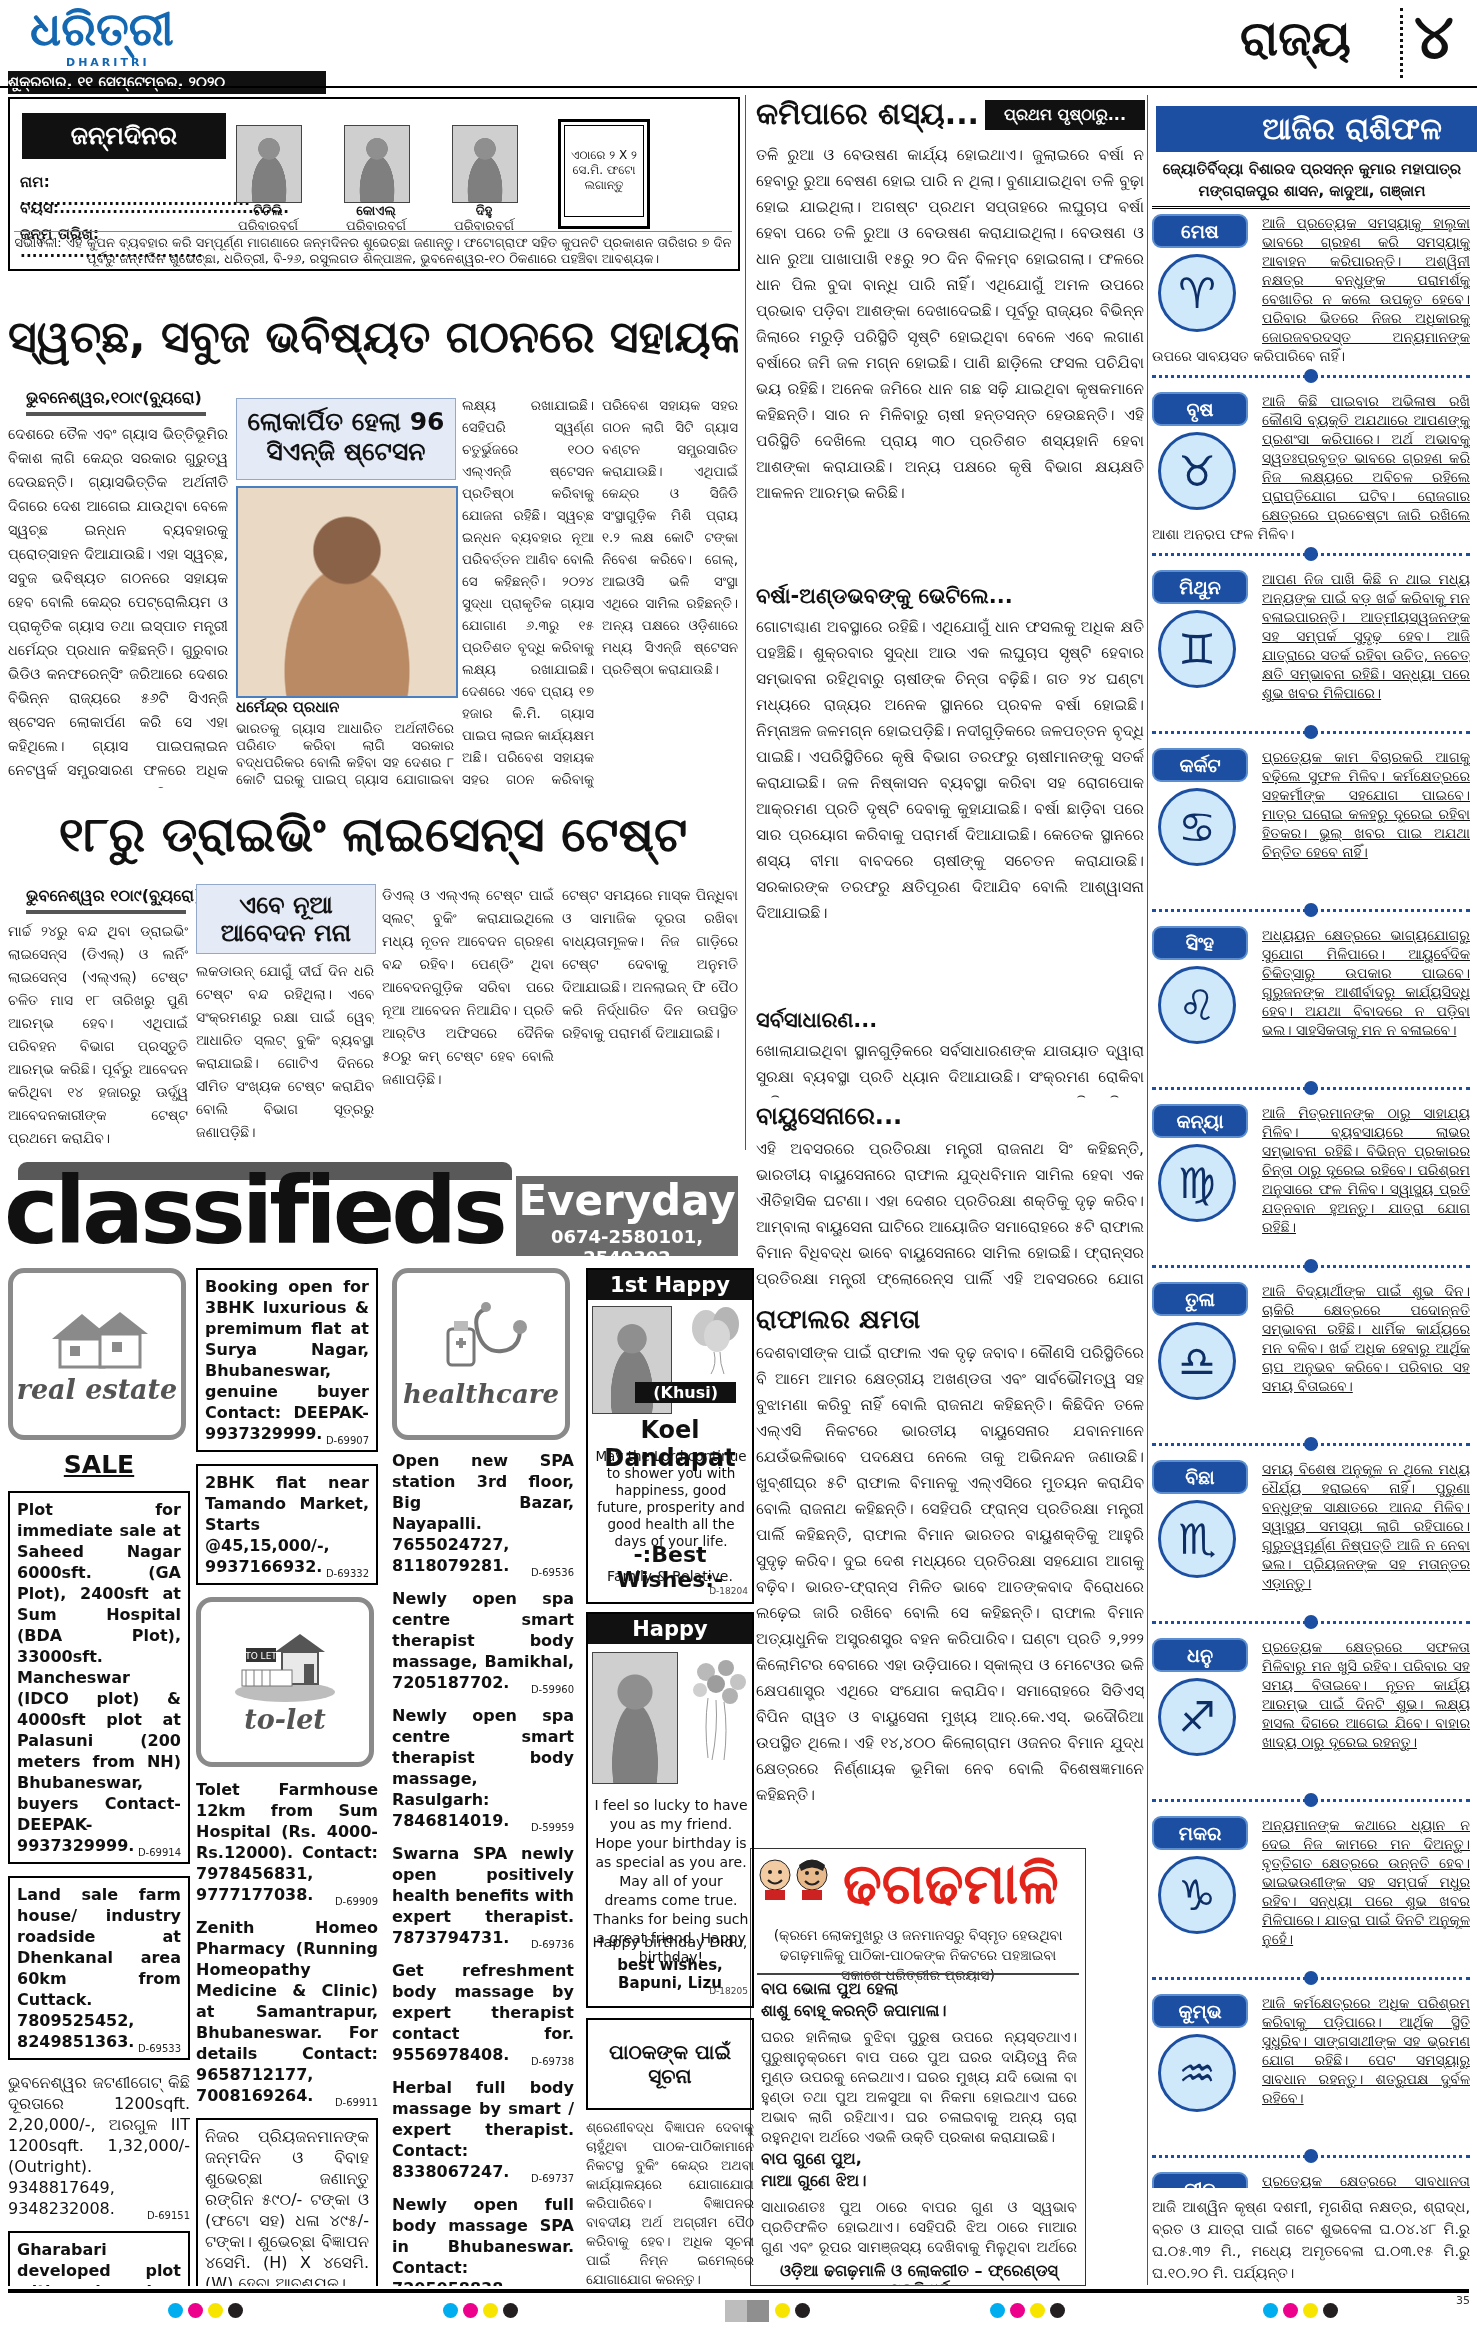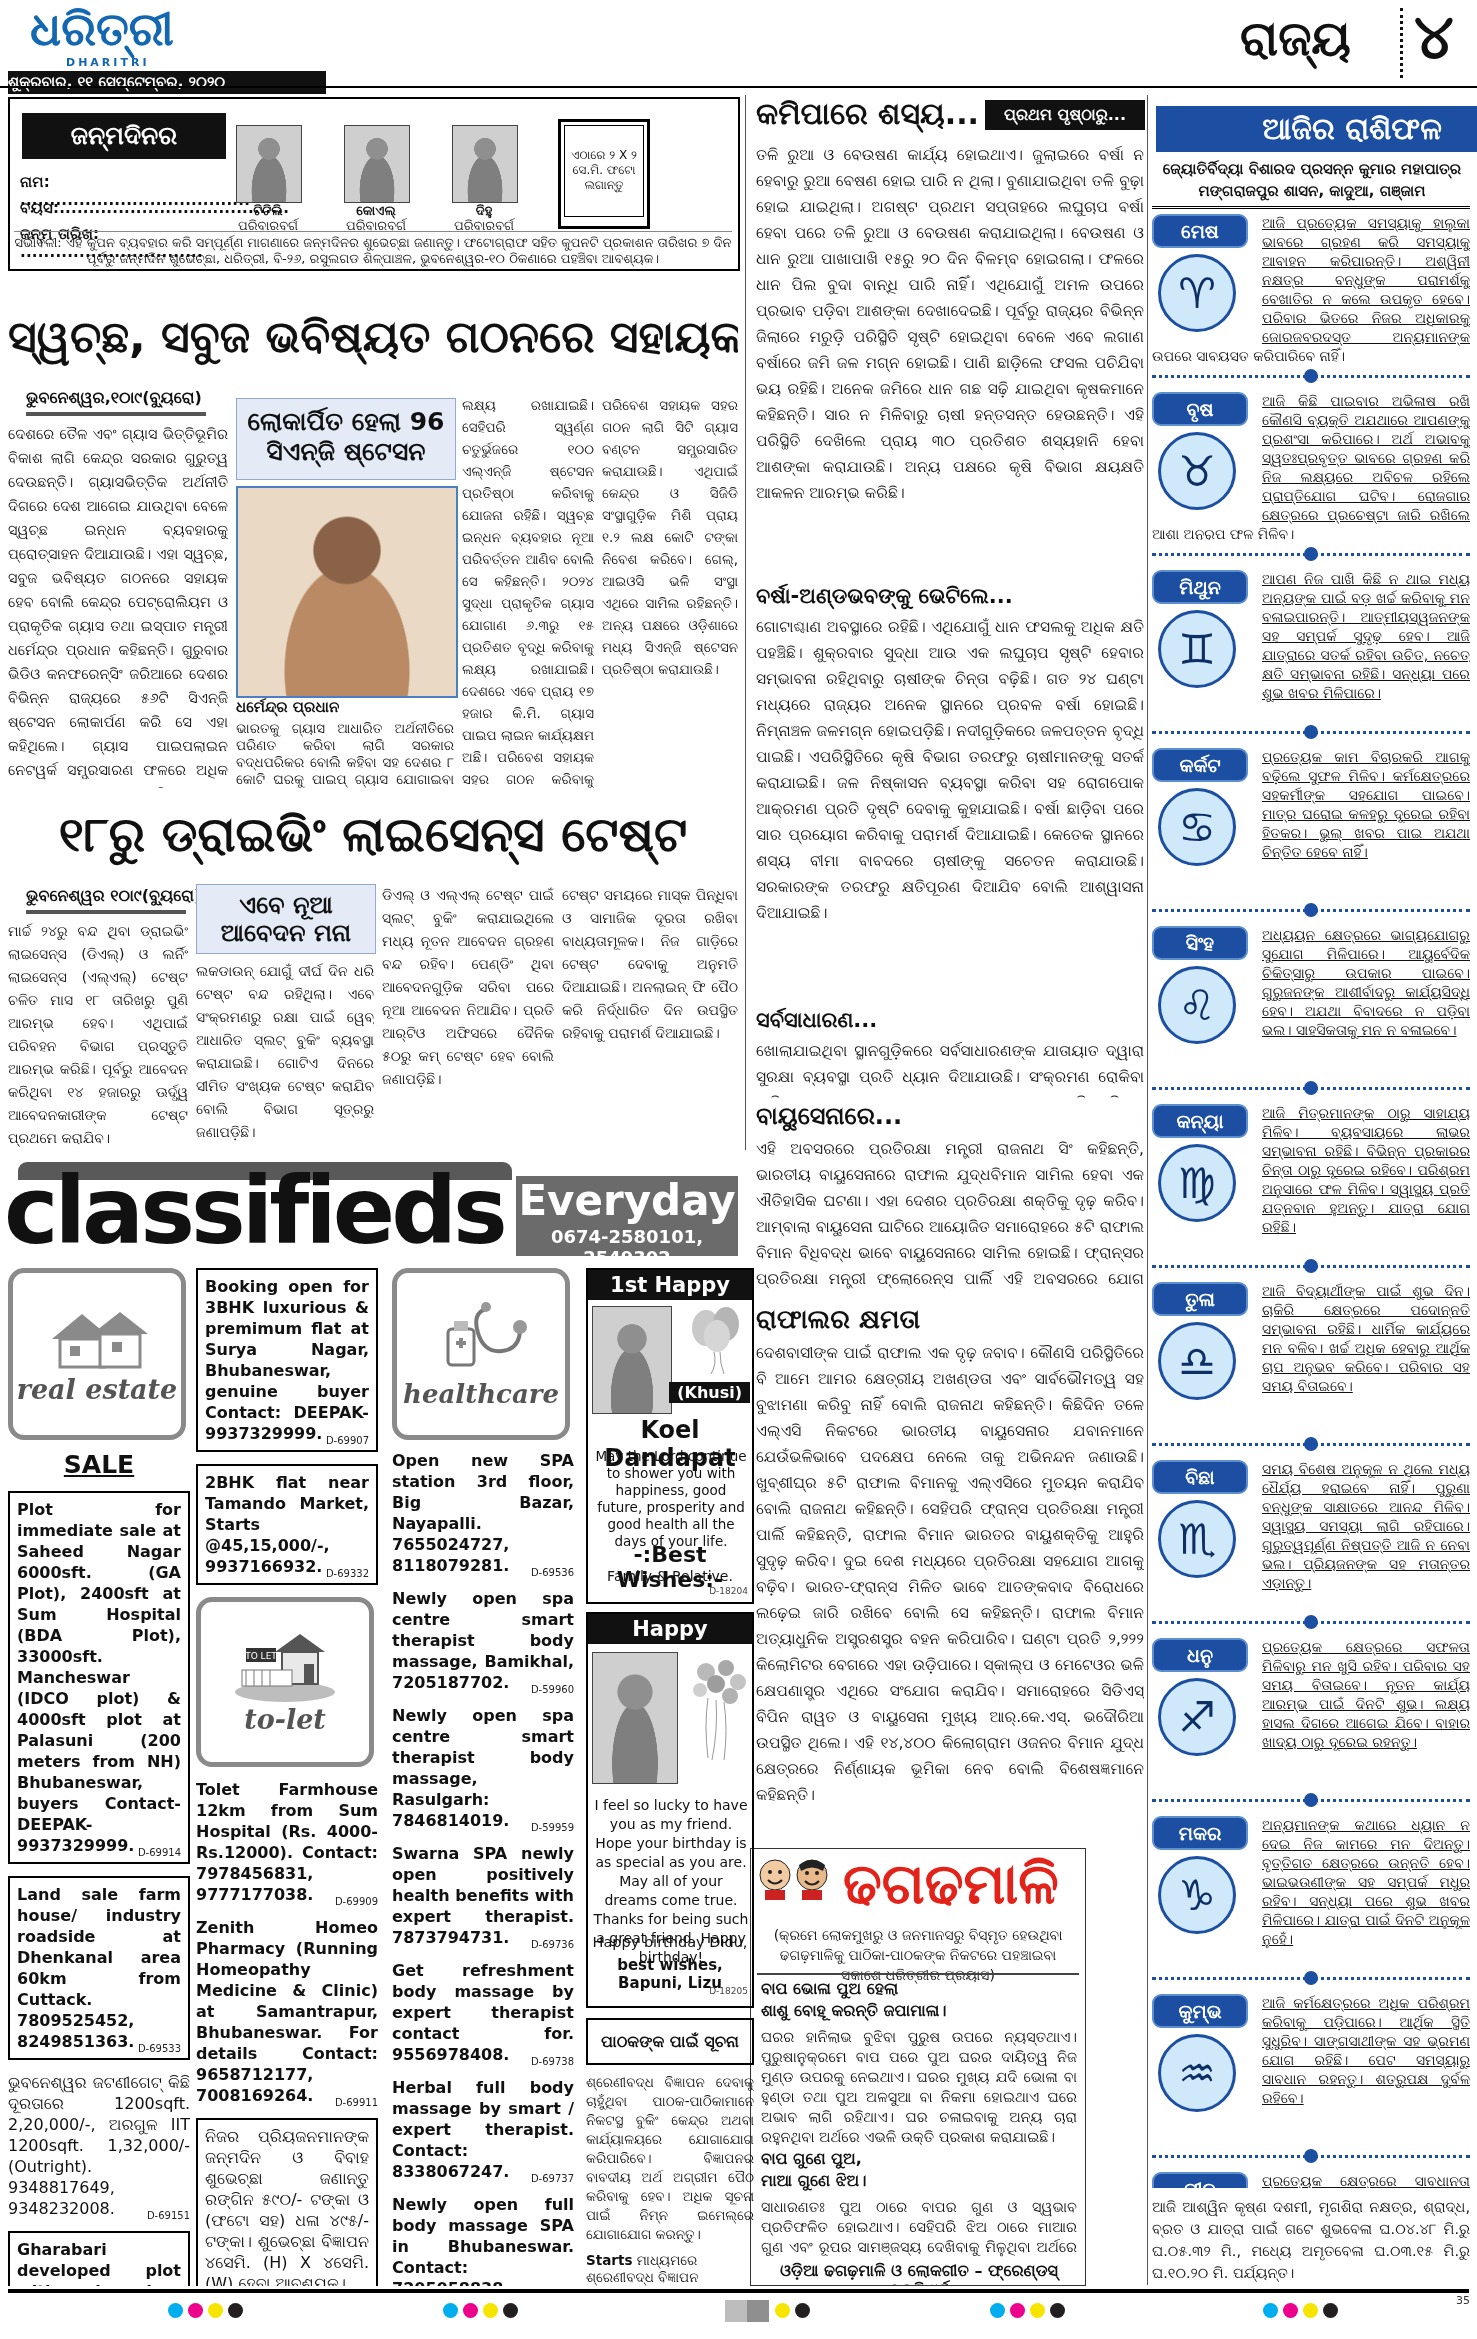--- a/index.html
+++ b/index.html
@@ -483,21 +483,21 @@
 
   <div class="abs" style="left:586px;top:1268px;width:168px;height:336px;border:2px solid #000;box-sizing:border-box;overflow:hidden;">
     <div class="bday-head"><span>1st Happy Birthday</span></div>
     <div class="photo" style="position:absolute;left:4px;top:36px;width:78px;height:106px;"></div>
     <svg width="66" height="70" viewBox="0 0 66 70" style="position:absolute;right:2px;top:36px;">
       <ellipse cx="22" cy="22" rx="14" ry="18" fill="#c9c9c9"></ellipse>
       <ellipse cx="42" cy="18" rx="13" ry="17" fill="#b5b5b5"></ellipse>
       <ellipse cx="33" cy="30" rx="13" ry="16" fill="#d6d6d6"></ellipse>
       <path d="M30 46 q3 12 -3 22 M36 46 q0 12 4 22" stroke="#999" fill="none"></path>
     </svg>
-    <div class="blk" style="position:absolute;right:2px;top:112px;padding:1px 8px;font-size:16px;font-weight:bold;">
+    <div class="blk" style="position:absolute;right:16px;top:112px;padding:1px 18px;font-size:16px;font-weight:bold;">
       <span>(Khusi)</span></div>
     <div style="position:absolute;left:0;top:146px;width:100%;text-align:center;font-size:24px;font-weight:bold;">Koel Dandapat</div>
     <div style="position:absolute;left:4px;top:178px;width:158px;text-align:center;font-size:13.5px;line-height:17px;">May the Lord continue to shower you with happiness, good future, prosperity and good health all the days of your life.</div>
     <div style="position:absolute;left:0;top:272px;width:100%;text-align:center;font-size:22px;font-weight:bold;">-:Best Wishes:-</div>
     <div style="position:absolute;left:0;top:298px;width:100%;text-align:center;font-size:14px;">Family &amp; Relative.</div>
     <div class="small-gray" style="position:absolute;right:4px;top:316px;font-size:9px;">D-18204</div>
   </div>
 
   <div class="abs" style="left:586px;top:1612px;width:168px;height:396px;border:2px solid #000;box-sizing:border-box;overflow:hidden;">
     <div class="bday-head"><span>Happy Birthday</span></div>
@@ -511,21 +511,21 @@
         <circle cx="44" cy="42" r="8" fill="#b1b1b1"></circle>
       <path d="M30 46 q2 30 -4 60 M38 48 q4 28 0 58 M22 44 q-4 28 0 60" stroke="#9a9a9a" fill="none"></path>
     </svg>
     <div style="position:absolute;left:4px;top:182px;width:158px;text-align:center;font-size:14px;line-height:19px;">I feel so lucky to have you as my friend. Hope your birthday is as special as you are. May all of your dreams come true. Thanks for being such a great friend. Happy birthday!</div>
     <div style="position:absolute;left:0;top:320px;width:100%;text-align:center;font-size:14.5px;">Happy birthday Didu,</div>
     <div style="position:absolute;left:0;top:342px;width:100%;text-align:center;font-size:15px;font-weight:bold;">best wishes, Bapuni, Lizu</div>
     <div class="small-gray" style="position:absolute;right:4px;top:372px;font-size:9px;">D-18205</div>
   </div>
 
   <div class="abs" style="left:586px;top:2018px;width:168px;height:268px;box-sizing:border-box;overflow:hidden;">
-    <div style="border:2px solid #000;text-align:center;font-size:16px;font-weight:bold;padding:12px 0;">
+    <div style="border:2px solid #000;text-align:center;font-size:20px;font-weight:bold;padding:20px 0;">
       <span>ପାଠକଙ୍କ ପାଇଁ ସୂଚନା</span></div>
     <div class="jt" style="font-size:13.5px;line-height:19px;margin-top:8px;">ଶ୍ରେଣୀବଦ୍ଧ ବିଜ୍ଞାପନ ଦେବାକୁ ଚାହୁଁଥିବା ପାଠକ-ପାଠିକାମାନେ ନିକଟସ୍ଥ ବୁକିଂ କେନ୍ଦ୍ର ଅଥବା କାର୍ଯ୍ୟାଳୟରେ ଯୋଗାଯୋଗ କରିପାରିବେ। ବିଜ୍ଞାପନର ବାବଦୀୟ ଅର୍ଥ ଅଗ୍ରୀମ ପୈଠ କରିବାକୁ ହେବ। ଅଧିକ ସୂଚନା ପାଇଁ ନିମ୍ନ ଇମେଲ୍‌ରେ ଯୋଗାଯୋଗ କରନ୍ତୁ।</div>
     <div style="margin-top:8px;font-size:13.5px;">
       <b>Starts</b>
       <span>ମାଧ୍ୟମରେ ଶ୍ରେଣୀବଦ୍ଧ ବିଜ୍ଞାପନ ପଠାଇପାରିବେ:</span>
     </div>
 
   </div>
 
   <div class="abs rule" style="left:8px;top:2289px;width:1461px;height:4px;"></div>

